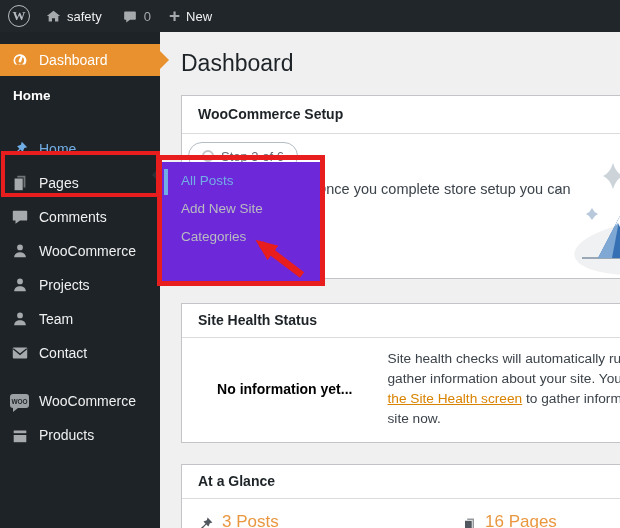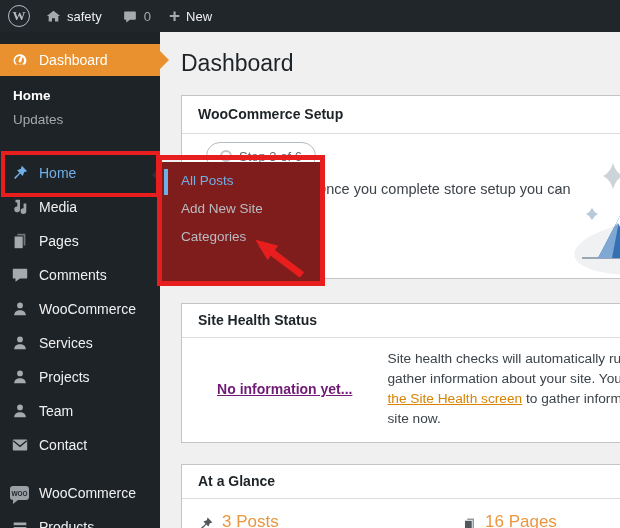--- a/index.html
+++ b/index.html
@@ -48,44 +48,44 @@
   .woo-badge:after{content:"";position:absolute;left:3px;bottom:-4px;
     border-top:4px solid #9ba0a5;border-right:5px solid transparent;}
   
   .content{position:absolute;left:160px;top:32px;width:580px;}
   h1.page-title{font-size:23px;font-weight:400;color:#1d2327;margin:16px 0 0 21px;line-height:30px;}
   .panel{background:#fff;border:1px solid #c3c4c7;margin-left:21px;width:540px;box-sizing:border-box;}
   .panel-header{height:37px;line-height:37px;padding:0 16px;font-size:14px;font-weight:700;
     color:#1d2327;border-bottom:1px solid #dcdcde;}
   .p-woo{margin-top:17px;}
   .p-woo .panel-body{position:relative;height:144px;}
-  .step-pill{position:absolute;left:24px;top:8px;height:26px;border:1px solid #b5bcc2;
+  .step-pill{position:absolute;left:6px;top:8px;height:26px;border:1px solid #b5bcc2;
     border-radius:15px;display:flex;align-items:center;gap:7px;padding:0 13px;
     color:#646970;font-size:13px;background:#fff;z-index:1;}
   .spin{width:12px;height:12px;border:2px solid #c3c4c7;border-radius:50%;box-sizing:border-box;}
   .setup-text{position:absolute;left:133px;top:47px;font-size:14.5px;color:#3c434a;
     white-space:nowrap;z-index:1;}
   .illus{position:absolute;left:360px;top:10px;z-index:0;}
   .p-health{margin-top:24px;}
   .p-health .panel-header{height:33px;line-height:33px;}
   .health-body{display:flex;padding:11px 0 13px 0;}
   .health-left{width:212px;display:flex;align-items:center;justify-content:center;
-    font-weight:700;font-size:14px;color:#701a75;text-decoration:underline;}
+    font-weight:700;font-size:14px;color:#000000;}
   .health-right{font-size:13.7px;line-height:20px;color:#3c434a;}
   .health-right div{white-space:nowrap;}
   .health-link{color:#d98300;text-decoration:underline;cursor:pointer;}
   .p-glance{margin-top:21px;}
   .p-glance .panel-header{height:33px;line-height:33px;}
   .glance-body{display:flex;padding:13px 16px 18px 16px;}
   .glance-item{display:flex;align-items:flex-end;gap:8px;font-size:17px;color:#e9973f;cursor:pointer;}
   .glance-item .gic{color:#50575e;display:flex;}
   .gi-posts{width:264px;}
   
   .flyout{position:absolute;left:160px;top:162px;width:160px;height:120px;
-    background:#7f1d1d;z-index:40;padding-top:5px;box-sizing:border-box;}
+    background:#6d28d9;z-index:40;padding-top:5px;box-sizing:border-box;}
   .flyout:before{content:"";position:absolute;left:-8px;top:5px;
     border-top:8px solid transparent;border-bottom:8px solid transparent;
     border-right:8px solid #2c3338;}
   .fo-bar{position:absolute;left:4px;top:7px;width:4px;height:26px;background:#72aee6;}
   .fo-item{height:28px;line-height:28px;padding-left:21px;font-size:13.5px;color:#b8bcc0;cursor:pointer;}
   .fo-current{color:#72aee6;}
   
   .anno{position:absolute;box-sizing:border-box;border:4px solid #e81d1d;z-index:50;pointer-events:none;}
   .anno-posts{left:1px;top:151px;width:159px;height:46px;}
   .anno-flyout{left:157px;top:155px;width:168px;height:131px;border-width:5px;}
@@ -126,40 +126,31 @@
     <span class="ic">
       <svg width="18" height="18" viewBox="0 0 20 20">
           <path fill="currentColor" d="M10 3.5a7 7 0 0 0-5.4 11.5h10.8A7 7 0 0 0 10 3.5zm0 2 .9.15-2.3 4.6a1.6 1.6 0 1 0 2.85 1.45l1.5-4.9A5 5 0 1 1 10 5.5z"></path>
         </svg>
     </span>
     <span>Dashboard</span>
   </div>
 
   <div class="submenu-inline">
     <div class="smi smi-current">Home</div>
-    <div class="smi">Updates</div>
   </div>
 
   <div class="mi mi-posts">
     <span class="ic">
       <svg width="18" height="18" viewBox="0 0 20 20">
           <path fill="currentColor" d="M12 2l6 6-3.2 1-1.8 4.2-2.6-2.6-5.6 6-1.4-1.4 6-5.6L6.8 7 11 5.2z"></path>
         </svg>
     </span>
     <span>Home</span>
   </div>
 
-  <div class="mi">
-    <span class="ic">
-      <svg width="18" height="18" viewBox="0 0 20 20">
-          <path fill="currentColor" d="M5 2h5v10.3A3.2 3.2 0 1 1 7 9.4V5H5zM13 6h4v8.3A3.2 3.2 0 1 1 14 11.4V6z" opacity=".95"></path>
-        </svg>
-    </span>
-    <span>Media</span>
-  </div>
 
   <div class="mi">
     <span class="ic">
       <svg width="18" height="18" viewBox="0 0 20 20">
           <path fill="currentColor" opacity=".6" d="M7 2h9v13h-2V4H7z"></path>
           <rect x="4" y="5" width="9" height="13" fill="currentColor"></rect>
         </svg>
     </span>
     <span>Pages</span>
   </div>
@@ -176,29 +167,20 @@
   <div class="mi">
     <span class="ic">
       <svg width="18" height="18" viewBox="0 0 20 20">
           <circle cx="10" cy="6" r="3.2" fill="currentColor"></circle>
           <path fill="currentColor" d="M3.5 17c0-3.4 2.9-5.6 6.5-5.6s6.5 2.2 6.5 5.6z"></path>
         </svg>
     </span>
     <span>WooCommerce</span>
   </div>
 
-  <div class="mi">
-    <span class="ic">
-      <svg width="18" height="18" viewBox="0 0 20 20">
-          <circle cx="10" cy="6" r="3.2" fill="currentColor"></circle>
-          <path fill="currentColor" d="M3.5 17c0-3.4 2.9-5.6 6.5-5.6s6.5 2.2 6.5 5.6z"></path>
-        </svg>
-    </span>
-    <span>Services</span>
-  </div>
 
   <div class="mi">
     <span class="ic">
       <svg width="18" height="18" viewBox="0 0 20 20">
           <circle cx="10" cy="6" r="3.2" fill="currentColor"></circle>
           <path fill="currentColor" d="M3.5 17c0-3.4 2.9-5.6 6.5-5.6s6.5 2.2 6.5 5.6z"></path>
         </svg>
     </span>
     <span>Projects</span>
   </div>

